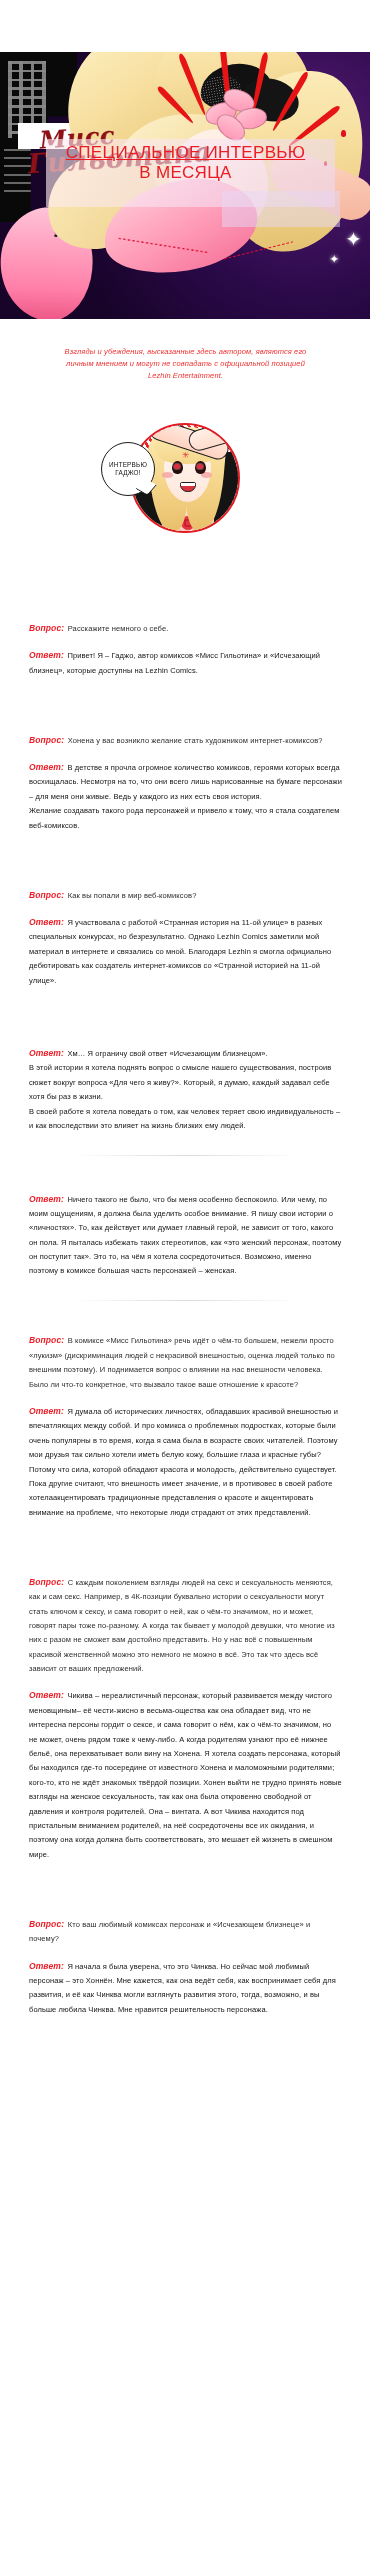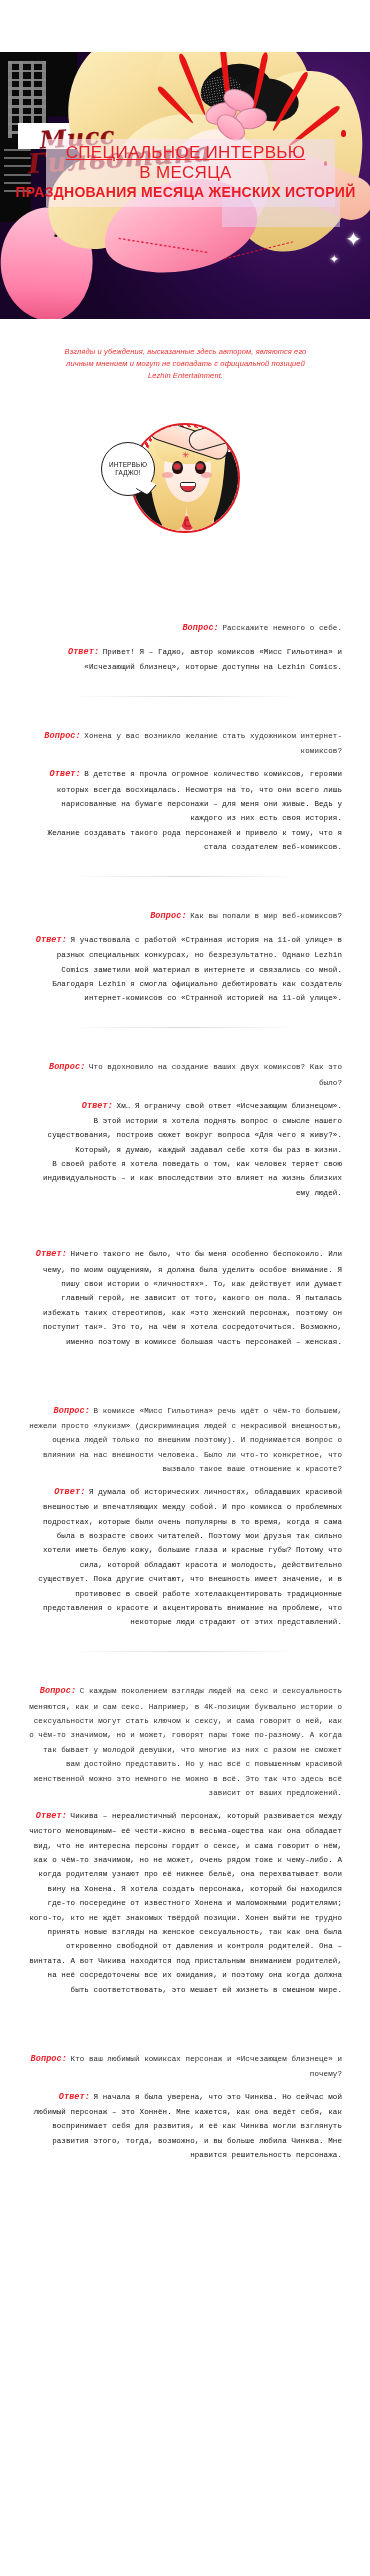--- a/index.html
+++ b/index.html
@@ -316,28 +316,27 @@
              background-size:2.1px 3.6px; transform:rotate(-12deg); }
 
   
   .qa {
     width:371px;
     padding:0 29px;
   }
   .block { padding-top:24px; }
   .block.first { padding-top:36px; }
   .q, .a {
-    font-family:Liberation Mono, monospace;
+    font-family:Liberation Sans, sans-serif;
     font-size:7.5px;
     line-height:1.92;
     letter-spacing:0.1px;
-    text-align:right;
   }
   .q { color:#2d2d2d; }
-  .a { color:#141414; margin-top:0; }
+  .a { color:#141414; margin-top:11px; }
   .lbl {
     color:#ee1c25;
     font-weight:700;
     font-style:italic;
     font-size:8.5px;
     letter-spacing:0.1px;
     margin-right:3.6px;
   }
   .a .lbl { }
   .sep {
@@ -401,21 +400,20 @@
       <span class="l1">Мисс</span>
       <span class="l2">Гильотина</span>
     </div>
 
     <div class="plaque"></div>
     <div class="plaque2"></div>
 
     <div class="headline">
       <span class="hl1">СПЕЦИАЛЬНОЕ ИНТЕРВЬЮ</span>
       <span class="hl2">В МЕСЯЦА</span>
-      <span class="hl3">ПРАЗДНОВАНИЯ МЕСЯЦА ЖЕНСКИХ ИСТОРИЙ</span>
     </div>
   </div>
 </div>
 
 <div class="disclaimer">Взгляды и убеждения, высказанные здесь автором, являются его личным мнением и могут не совпадать с официальной позицией Lezhin Entertainment.</div>
 
 <div class="portrait-wrap">
   <div class="bubble">
     <span>ИНТЕРВЬЮ</span>
     <span>ГАДЖО!</span>
@@ -456,21 +454,20 @@
         <p class="q"><span class="lbl">Вопрос:</span><span>Хонена у вас возникло желание стать художником интернет-комиксов?</span></p>
         <p class="a"><span class="lbl">Ответ:</span><span>В детстве я прочла огромное количество комиксов, героями которых всегда восхищалась. Несмотря на то, что они всего лишь нарисованные на бумаге персонажи – для меня они живые. Ведь у каждого из них есть своя история.<br>Желание создавать такого рода персонажей и привело к тому, что я стала создателем веб-комиксов.</span></p>
       </div>
       <div class="sep"></div>
       <div class="block">
         <p class="q"><span class="lbl">Вопрос:</span><span>Как вы попали в мир веб-комиксов?</span></p>
         <p class="a"><span class="lbl">Ответ:</span><span>Я участвовала с работой «Странная история на 11-ой улице» в разных специальных конкурсах, но безрезультатно. Однако Lezhin Comics заметили мой материал в интернете и связались со мной. Благодаря Lezhin я смогла официально дебютировать как создатель интернет-комиксов со «Странной историей на 11-ой улице».</span></p>
       </div>
       <div class="sep"></div>
       <div class="block">
-        <p class="q"><span class="lbl">Вопрос:</span><span>Что вдохновило на создание ваших двух комиксов? Как это было?</span></p>
         <p class="a"><span class="lbl">Ответ:</span><span>Хм… Я ограничу свой ответ «Исчезающим близнецом».<br>В этой истории я хотела поднять вопрос о смысле нашего существования, построив сюжет вокруг вопроса «Для чего я живу?». Который, я думаю, каждый задавал себе хотя бы раз в жизни.<br>В своей работе я хотела поведать о том, как человек теряет свою индивидуальность – и как впоследствии это влияет на жизнь близких ему людей.</span></p>
       </div>
       <div class="sep"></div>
       <div class="block">
         <p class="a"><span class="lbl">Ответ:</span><span>Ничего такого не было, что бы меня особенно беспокоило. Или чему, по моим ощущениям, я должна была уделить особое внимание. Я пишу свои истории о «личностях». То, как действует или думает главный герой, не зависит от того, какого он пола. Я пыталась избежать таких стереотипов, как «это женский персонаж, поэтому он поступит так». Это то, на чём я хотела сосредоточиться. Возможно, именно поэтому в комиксе большая часть персонажей – женская.</span></p>
       </div>
       <div class="sep"></div>
       <div class="block">
         <p class="q"><span class="lbl">Вопрос:</span><span>В комиксе «Мисс Гильотина» речь идёт о чём-то большем, нежели просто «лукизм» (дискриминация людей с некрасивой внешностью, оценка людей только по внешним поэтому). И поднимается вопрос о влиянии на нас внешности человека. Было ли что-то конкретное, что вызвало такое ваше отношение к красоте?</span></p>
         <p class="a"><span class="lbl">Ответ:</span><span>Я думала об исторических личностях, обладавших красивой внешностью и впечатляющих между собой. И про комикса о проблемных подростках, которые были очень популярны в то время, когда я сама была в возрасте своих читателей. Поэтому мои друзья так сильно хотели иметь белую кожу, большие глаза и красные губы? Потому что сила, которой обладают красота и молодость, действительно существует. Пока другие считают, что внешность имеет значение, и в противовес в своей работе хотелаакцентировать традиционные представления о красоте и акцентировать внимание на проблеме, что некоторые люди страдают от этих представлений.</span></p>

